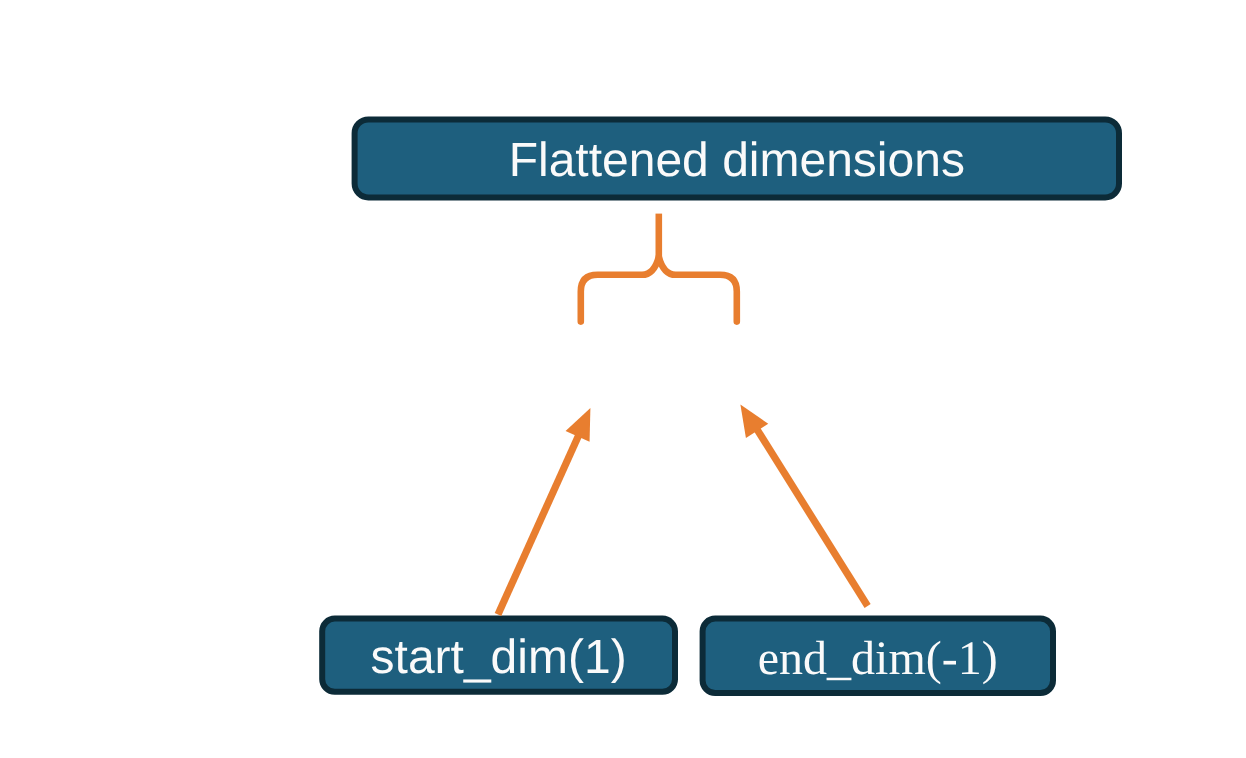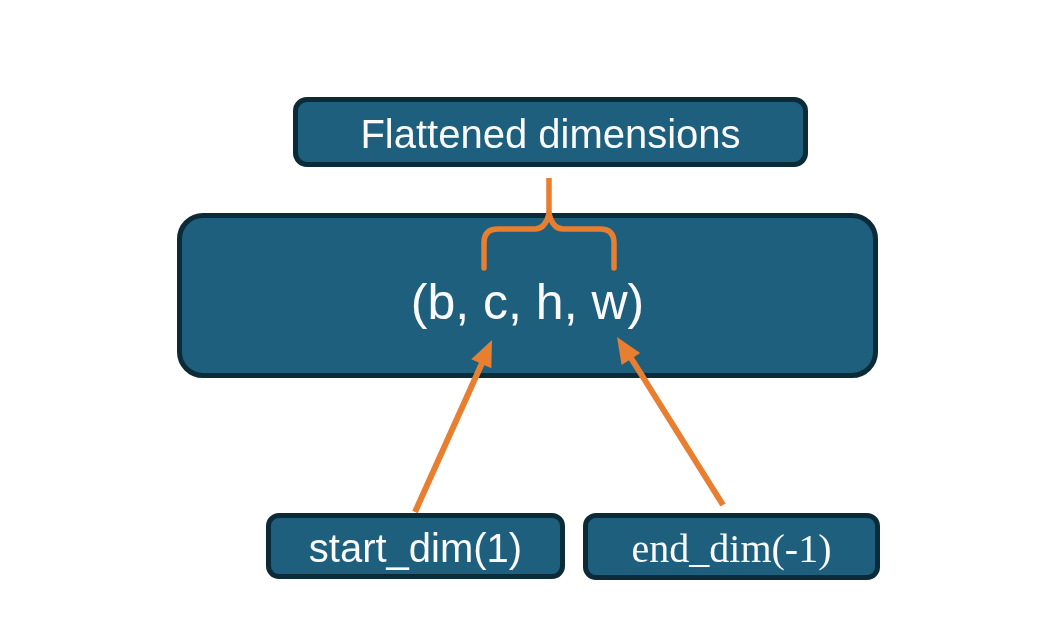--- a/index.html
+++ b/index.html
@@ -22,21 +22,21 @@
     border: 5px solid var(--box-border, #0c2b38);
     color: var(--label-text, #fafafa);
     display: flex;
     align-items: center;
     justify-content: center;
     text-align: center;
     line-height: 1;
   }
   .node-flattened {
     left: 293px; top: 97px;
-    width: 515px; height: 70px;
+    width: 642px; height: 70px;
     border-radius: 14px;
     font-size: 40px;
     padding-top: 4px;
     align-items: center;
   }
   .node-tensor {
     left: 177px; top: 213px;
     width: 701px; height: 165px;
     border-radius: 26px;
     font-size: 50px;
@@ -74,23 +74,20 @@
 </style>
 </head>
 <body>
 
 <div class="canvas">
 
   <div class="node node-flattened">
     <span>Flattened dimensions</span>
   </div>
 
-  <div class="node node-tensor">
-    <span>(b, c, h, w)</span>
-  </div>
 
   <div class="node node-start-dim">
     <span>start_dim(1)</span>
   </div>
 
   <div class="node node-end-dim">
     <span>end_dim(-1)</span>
   </div>
 
   <svg class="overlay" viewBox="0 0 1038 632" xmlns="http://www.w3.org/2000/svg">

